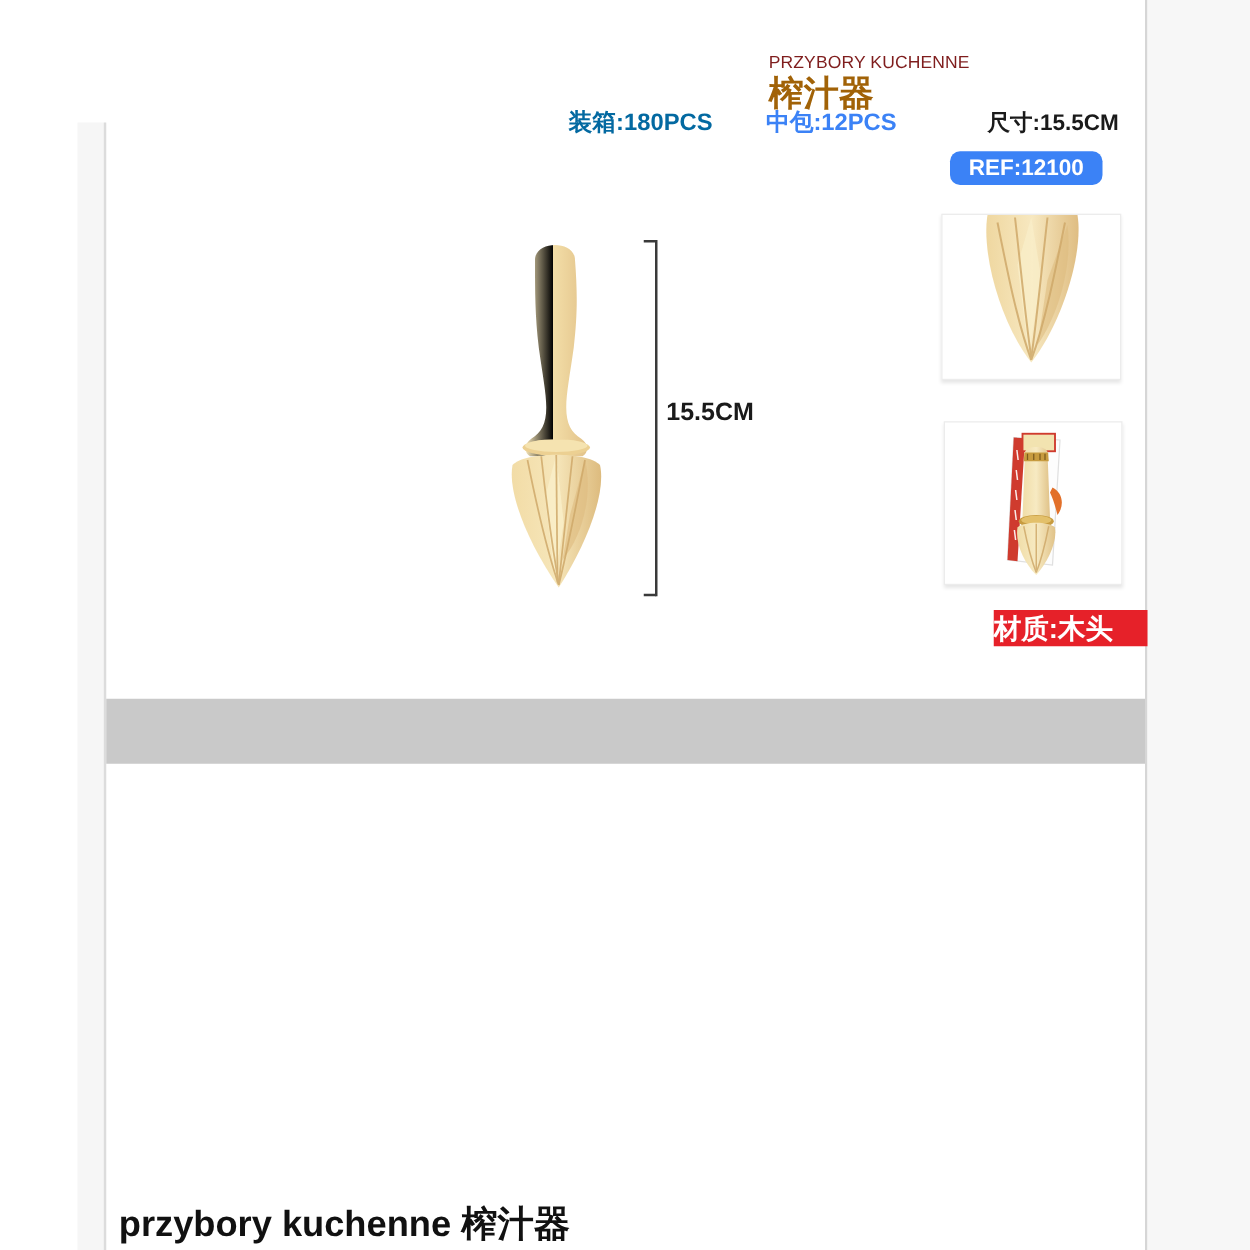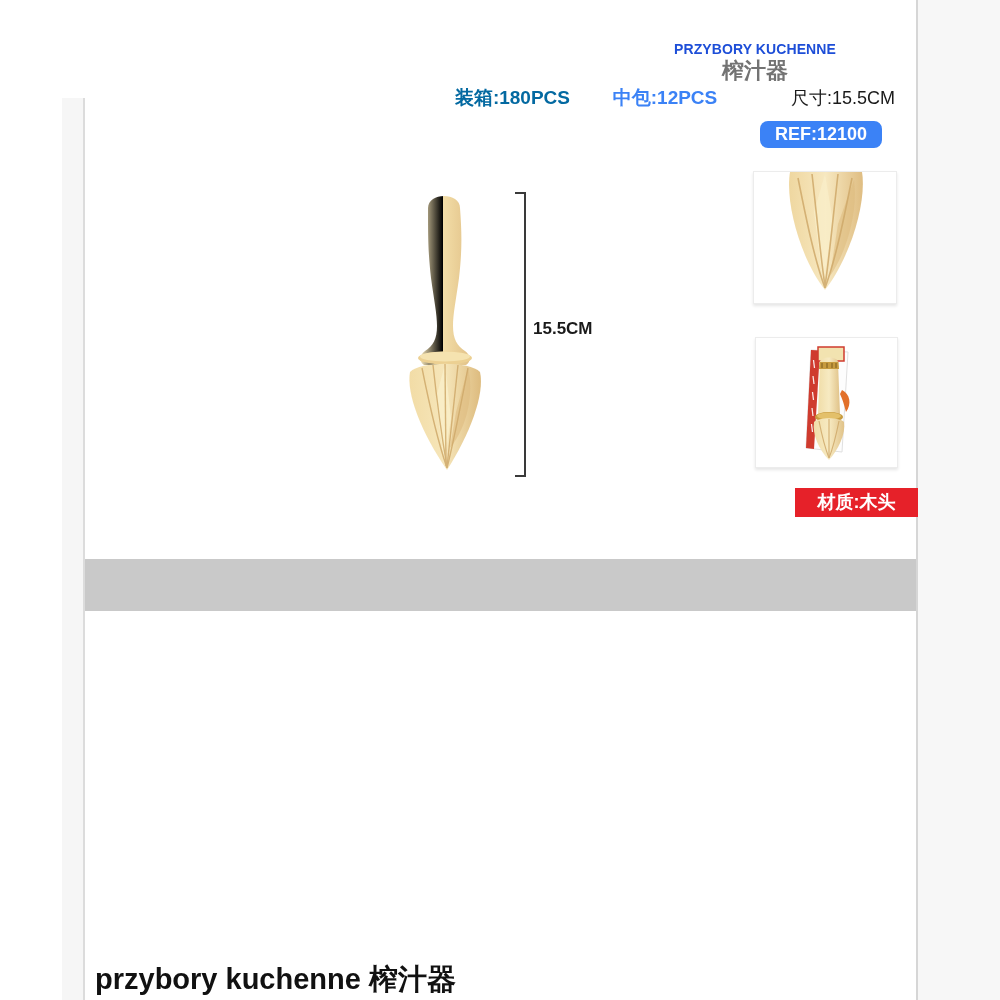--- a/index.html
+++ b/index.html
@@ -11,52 +11,52 @@
   }
   .abs{position:absolute;}
 
   
   .left-strip{left:62px;top:98px;width:21px;height:902px;background:#f6f6f6;}
   .border-left{left:83px;top:98px;width:2px;height:902px;background:#dcdcdc;}
   .border-right{left:916px;top:0;width:2px;height:1000px;background:#d6d6d6;}
   .right-margin{left:918px;top:0;width:82px;height:1000px;background:#f7f7f7;}
 
   
-  .hdr-cat{left:615px;top:41px;width:280px;text-align:center;
-    font-size:14px;font-weight:bold;color:#1d4ed8;letter-spacing:.1px;}
-  .hdr-title{left:615px;top:56px;width:280px;text-align:center;
-    font-size:22px;font-weight:bold;color:#737373;}
+  .hdr-cat{left:615px;top:41px;width:280px;text-align:left;
+    font-size:14px;font-weight:normal;color:#7f1d1d;letter-spacing:.1px;}
+  .hdr-title{left:615px;top:56px;width:280px;text-align:left;
+    font-size:28px;font-weight:bold;color:#a16207;}
   .hdr-size{left:615px;top:86px;width:280px;text-align:right;
-    font-size:18px;font-weight:normal;color:#1a1a1a;}
+    font-size:18px;font-weight:bold;color:#1a1a1a;}
   .ref-badge{left:760px;top:121px;width:122px;height:27px;
     background:#3b82f6;border-radius:8px;color:#fff;
     font-size:18px;font-weight:bold;text-align:center;line-height:27px;}
 
   
   .pack-carton{left:400px;top:85px;width:170px;text-align:right;
     font-size:19px;font-weight:bold;color:#0369a1;}
   .pack-inner{left:590px;top:85px;width:150px;text-align:center;
     font-size:19px;font-weight:bold;color:#3b82f6;}
 
   
   .dim-line{left:524px;top:192px;width:2px;height:285px;background:#3a3a3a;}
   .dim-cap-top{left:515px;top:192px;width:10px;height:2px;background:#3a3a3a;}
   .dim-cap-bot{left:515px;top:475px;width:10px;height:2px;background:#3a3a3a;}
   .dim-label{left:533px;top:319px;width:100px;
-    font-size:17px;font-weight:bold;color:#1a1a1a;}
+    font-size:20px;font-weight:bold;color:#1a1a1a;}
 
   
   .thumb-card{background:#fff;border:1px solid #ececec;
     box-shadow:0 2px 3px rgba(0,0,0,.10);}
   .thumb1{left:753px;top:171px;width:142px;height:131px;}
   .thumb2{left:755px;top:337px;width:141px;height:129px;}
 
   .material-badge{left:795px;top:488px;width:123px;height:29px;
-    background:#e62129;color:#fff;font-size:18px;font-weight:bold;
-    text-align:center;line-height:29px;}
+    background:#e62129;color:#fff;font-size:22px;font-weight:bold;
+    line-height:29px;}
 
   .gray-band{left:85px;top:559px;width:831px;height:52px;background:#c9c9c9;}
 
   .caption{left:95px;top:960px;width:700px;
     font-size:29px;font-weight:700;color:#111;}
 
   svg{display:block;}
 </style>
 </head>
 <body>

